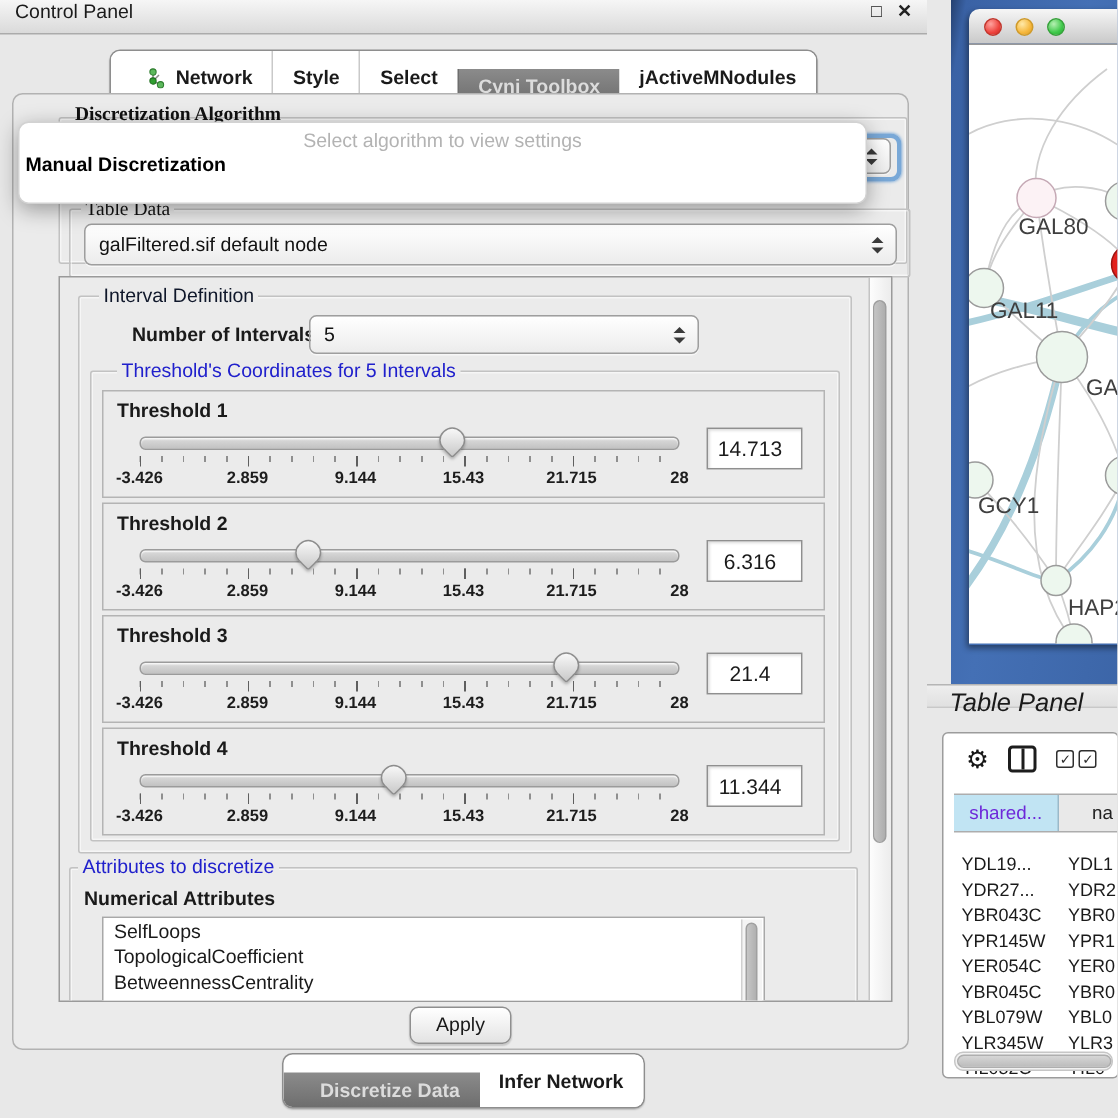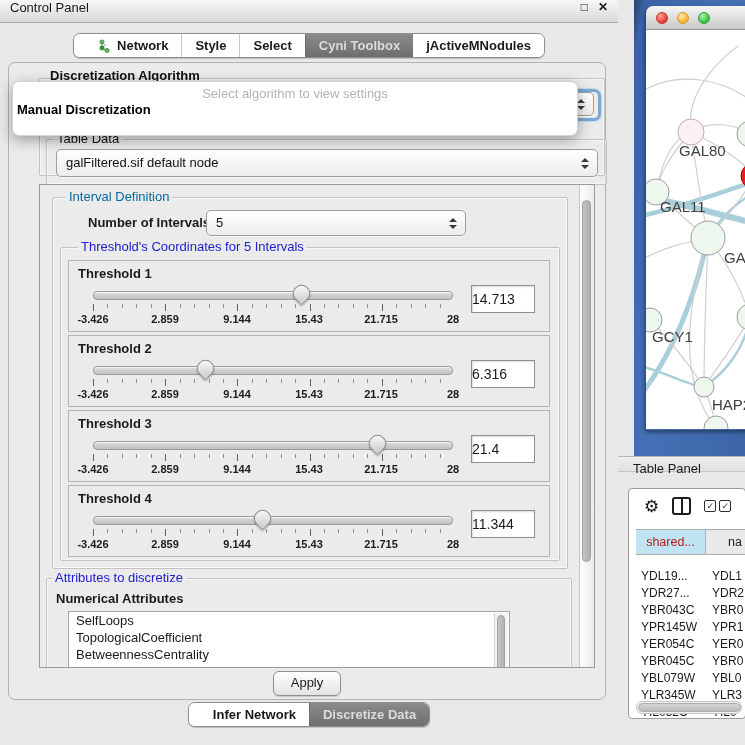--- a/index.html
+++ b/index.html
@@ -9,29 +9,29 @@
   .cwin{position:absolute;left:0;top:0;width:618px;height:745px;background:#e8e8e8;}
   .titlebar{height:22px;background:linear-gradient(#f6f6f6,#dadada);border-bottom:1px solid #ababab;
             display:flex;align-items:flex-start;padding:0 10px;font-size:13px;}
   .titlebar .t{flex:1;}
   .wicon{font-size:12px;font-weight:bold;color:#222;margin-left:10px;cursor:default;}
   .tabbar{position:absolute;top:33px;left:0;width:618px;display:flex;justify-content:center;}
   .seg{display:flex;align-items:stretch;background:#fff;border:1px solid #8e8e8e;border-radius:7px;
        overflow:hidden;font-size:13px;font-weight:bold;box-shadow:0 1px 1px rgba(0,0,0,.18);}
   .seg .s{padding:4px 13px;display:flex;align-items:center;gap:6px;border-left:1px solid #c9c9c9;background:#fff;}
   .seg .s:first-child{border-left:none;padding-left:24px;}
-  .seg .s.sel{background:linear-gradient(#8b8b8b,#6e6e6e);color:#dcdcdc;border-left-color:#6e6e6e;}
+  .seg .s.sel{background:linear-gradient(#8b8b8b,#6e6e6e);color:#dcdcdc;border-left-color:#6e6e6e;margin-top:12px;}
   .seg .s.aftersel{border-left:none;}
   
   .mainpanel{position:absolute;left:8px;top:62px;width:596px;height:636px;background:#ebebeb;
              border:1px solid #b2b2b2;border-radius:7px;}
   .group{position:absolute;border:1px solid #c2c2c2;border-radius:2px;box-shadow:inset 0 0 0 1px rgba(255,255,255,.55);}
   .legend{position:absolute;font-size:13px;padding:0 3px;background:#ebebeb;line-height:14px;}
-  .legend.black{color:#111;font-weight:bold;}
-  .legend.green{color:#0369a1;}
+  .legend.black{color:#111;font-weight:bold;font-family:Liberation Serif, serif;}
+  .legend.green{color:#0f172a;}
   .legend.blue{color:#2020cc;}
   
   .combo{position:absolute;background:linear-gradient(#ffffff,#ececec);border:1px solid #9e9e9e;
          border-radius:5px;font-size:13px;box-shadow:0 1px 0 rgba(255,255,255,.6);}
   .combo .ctext{line-height:24px;padding-left:9px;color:#111;}
   .spin{position:absolute;right:8px;top:50%;margin-top:-5px;width:8px;height:11px;}
   .spin .up{position:absolute;top:0;left:0;width:0;height:0;border-left:4px solid transparent;
             border-right:4px solid transparent;border-bottom:4px solid #3a3a3a;}
   .spin .dn{position:absolute;bottom:0;left:0;width:0;height:0;border-left:4px solid transparent;
             border-right:4px solid transparent;border-top:4px solid #3a3a3a;}
@@ -58,21 +58,21 @@
   .thumb{position:absolute;top:2px;width:15px;height:15px;margin-left:-8px;
          background:linear-gradient(135deg,#ffffff,#c9c9c9);border:1px solid #8d8d8d;
          border-radius:8px 8px 2px 8px;transform:rotate(45deg);box-shadow:1px 1px 2px rgba(0,0,0,.25);}
   .ticksmin{position:absolute;left:0;top:21px;width:calc(100% + 1px);height:4px;
             background:repeating-linear-gradient(to right,#8f8f8f 0 1px,transparent 1px 4%);}
   .ticksmaj{position:absolute;left:0;top:21px;width:calc(100% + 1px);height:7px;
             background:repeating-linear-gradient(to right,#5f5f5f 0 1px,transparent 1px 20%);}
   .ticklabels{position:absolute;left:0;top:30px;width:100%;height:12px;font-size:11px;font-weight:bold;color:#1c1c1c;}
   .ticklabels span{position:absolute;transform:translateX(-50%);white-space:nowrap;}
   .valuebox{position:absolute;right:14px;top:24px;width:56px;height:26px;background:#fff;border:1px solid #8f8f8f;
-            box-shadow:inset 1px 1px 2px rgba(0,0,0,.15);font-size:14px;text-align:left;line-height:26px;padding-right:6px;}
+            box-shadow:inset 1px 1px 2px rgba(0,0,0,.15);font-size:14px;text-align:center;line-height:26px;padding-right:6px;}
   
   .attrlist{position:relative;background:#fff;border:1px solid #a8a8a8;font-size:13px;overflow:hidden;}
   .attrlist .li{height:17px;line-height:17px;padding-left:7px;}
   .listscroll{position:absolute;right:1px;top:1px;bottom:1px;width:13px;background:#f4f4f4;border-left:1px solid #d0d0d0;}
   .listthumb{position:absolute;left:2px;top:2px;width:8px;height:84%;border-radius:4px;
              background:linear-gradient(to right,#c6c6c6,#b0b0b0);border:1px solid #a0a0a0;box-sizing:border-box;}
   
   .applybtn{position:absolute;left:50%;top:608px;transform:translateX(-50%);width:66px;height:23px;
             background:linear-gradient(#ffffff,#e3e3e3);border:1px solid #8f8f8f;border-radius:6px;
             font-size:13px;text-align:center;line-height:21px;box-shadow:0 1px 1px rgba(0,0,0,.15);}
@@ -85,33 +85,33 @@
           overflow:hidden;box-shadow:-1px 2px 4px rgba(0,0,0,.45);}
   .mactitle{height:24px;background:linear-gradient(#f6f6f6,#c9c9c9);border-bottom:1px solid #979797;
             display:flex;align-items:center;gap:9px;padding-left:10px;box-sizing:border-box;}
   .light{width:12px;height:12px;border-radius:50%;box-sizing:border-box;}
   .light.r{background:radial-gradient(circle at 35% 30%,#ffa39e,#ee443e 60%,#c92b24);border:1px solid #c3362d;}
   .light.y{background:radial-gradient(circle at 35% 30%,#ffe9a8,#f6b73c 60%,#d89a22);border:1px solid #cf9a2a;}
   .light.g{background:radial-gradient(circle at 35% 30%,#b5f0b2,#3fc94a 60%,#2aa637);border:1px solid #36a23a;}
   .canvas{height:399px;background:#fff;}
   .tpheader{position:absolute;top:456px;left:0;width:127px;height:16px;box-sizing:border-box;
             background:linear-gradient(#eeeeee,#e0e0e0);border-top:1px solid #b5b5b5;border-bottom:1px solid #c8c8c8;
-            font-size:13px;line-height:24px;padding-left:15px;}
+            font-size:17px;line-height:24px;padding-left:15px;font-style:italic;}
   .tbox{position:absolute;left:10px;top:488px;width:116px;height:229px;background:#fff;
         border:1px solid #9c9c9c;border-radius:4px;overflow:hidden;}
   .tbtool{height:34px;display:flex;align-items:center;gap:13px;padding-left:15px;}
   .gear{font-size:17px;line-height:17px;color:#161616;}
   .spliticon{width:15px;height:14px;border:2px solid #1d1d1d;border-radius:3px;
              background:linear-gradient(#1d1d1d,#1d1d1d) center/2px 100% no-repeat;}
   .checks{display:flex;gap:3px;}
   .chk{width:10px;height:10px;border:1.5px solid #2e2e2e;border-radius:2px;font-size:9px;line-height:10px;
        text-align:center;color:#2e2e2e;}
   .tbhead{display:flex;height:24px;margin-left:7px;border-top:1px solid #adadad;border-bottom:1px solid #adadad;
           font-size:12.5px;margin-top:6px;}
-  .hc1{width:69px;background:#c1e4f3;border-right:1px solid #9bb9c9;text-align:center;line-height:24px;color:#b91c1c;}
+  .hc1{width:69px;background:#c1e4f3;border-right:1px solid #9bb9c9;text-align:center;line-height:24px;color:#6d28d9;}
   .hc2{flex:1;background:#e9e9e9;padding-left:22px;line-height:24px;color:#222;}
   .tbrows{margin-left:7px;font-size:12px;margin-top:13px;}
   .tbrow{display:flex;height:17px;line-height:17px;}
   .c1{width:69px;padding-left:5px;box-sizing:border-box;}
   .c2{flex:1;padding-left:7px;}
   .hscroll{position:absolute;bottom:4px;left:7px;right:3px;height:11px;background:#f1f1f1;
            border:1px solid #c6c6c6;border-radius:6px;}
   .hthumb{position:absolute;left:1px;top:1px;bottom:1px;width:97%;background:linear-gradient(#d6d6d6,#bcbcbc);
           border:1px solid #aeaeae;border-radius:5px;}
   svg text{font-family:"Liberation Sans",sans-serif;}
@@ -290,25 +290,25 @@
     <div class="applybtn">Apply</div>
   </div>
 
   <div class="popup">
     <div class="ph">Select algorithm to view settings</div>
     <div class="it b">Manual Discretization</div>
   </div>
 
   <div class="bottombar">
     <div class="seg">
+      <div class="s sel">
+          <span>Discretize Data</span>
+        </div>
       <div class="s aftersel">
           <span>Infer Network</span>
-        </div>
-      <div class="s sel">
-          <span>Discretize Data</span>
         </div>
     </div>
   </div>
 </div>
 
 <div class="right">
 
   <div class="netframe">
     <div class="macwin">
       <div class="mactitle">

